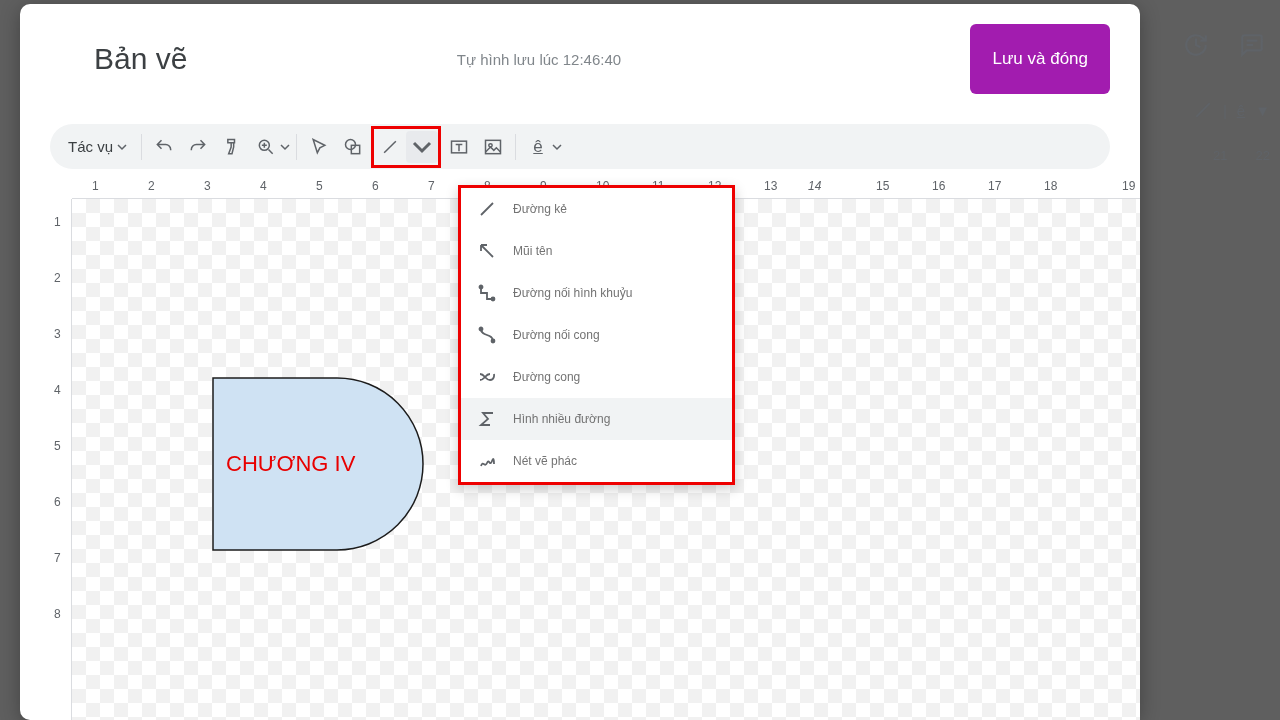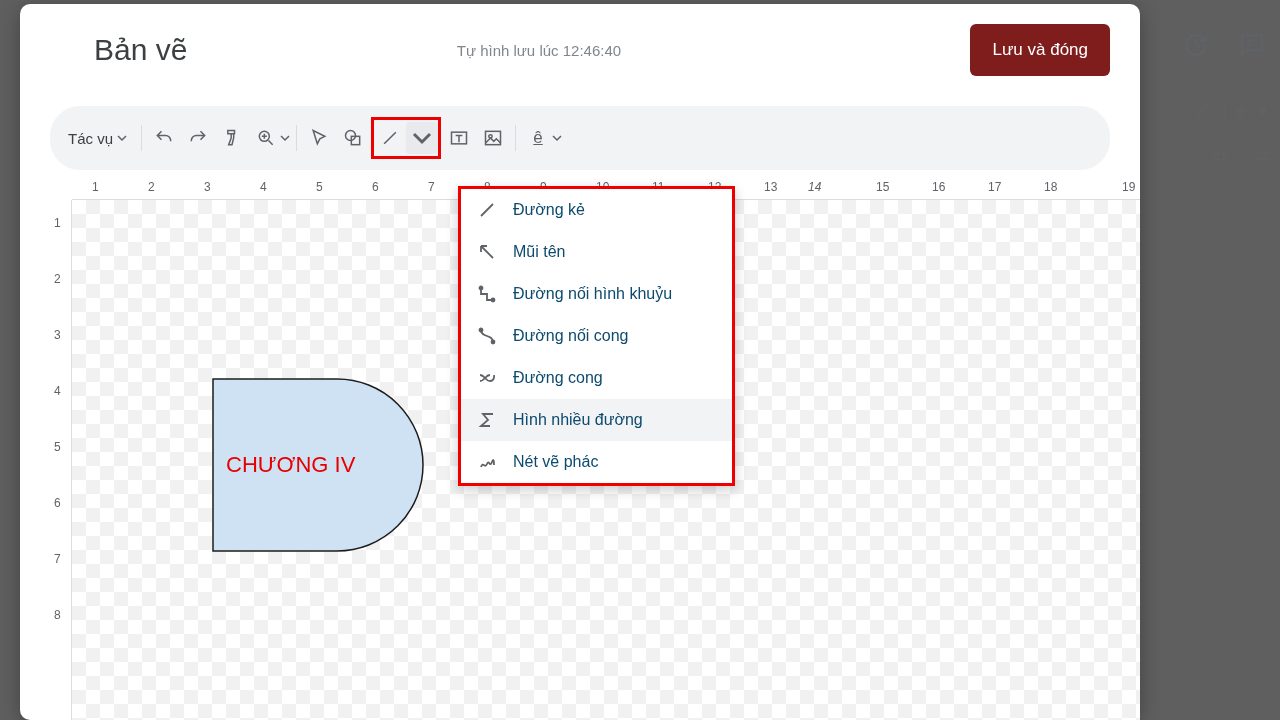--- a/index.html
+++ b/index.html
@@ -6,22 +6,22 @@
 body { background: #888; width: 1280px; height: 720px; overflow: hidden; position: relative; }
 .backdrop { position: absolute; inset: 0; background: rgba(0,0,0,0.3); }
 .bg-icons { position: absolute; top: 32px; right: 15px; display: flex; gap: 30px; }
 .bg-icon { width: 26px; height: 26px; fill: #5f6368; }
 .bg-toolbar { position: absolute; top: 100px; right: 10px; display: flex; gap: 10px; align-items: center; color: #5f6368; font-size: 15px; }
 .bg-ruler { position: absolute; top: 148px; right: 10px; font-size: 13px; color: #5f6368; display: flex; gap: 28px; }
 .dialog { position: absolute; top: 4px; left: 20px; right: 140px; bottom: 0; background: #fff; border-radius: 10px; box-shadow: 0 4px 20px rgba(0,0,0,0.3); display: flex; flex-direction: column; }
 .dialog-header { display: flex; align-items: center; padding: 20px 30px 12px 30px; margin-left: 44px; }
 .dialog-title { font-size: 30px; font-weight: 400; color: #3c4043; }
 .dialog-status { flex: 1; text-align: center; color: #80868b; font-size: 15px; margin-left: -80px; }
-.save-btn { background: #7f1d1d; color: #fff; border: none; border-radius: 6px; padding: 16px 22px; font-size: 17px; cursor: pointer; }
-.toolbar { margin: 18px 30px 0 30px; background: #f1f3f4; border-radius: 30px; height: 64px; display: flex; align-items: center; padding: 0 10px; gap: 2px; }
+.save-btn { background: #a21caf; color: #fff; border: none; border-radius: 6px; padding: 25px 22px; font-size: 17px; cursor: pointer; }
+.toolbar { margin: 18px 30px 0 30px; background: #f1f3f4; border-radius: 30px; height: 45px; display: flex; align-items: center; padding: 0 10px; gap: 2px; }
 .tb-text-btn { display: flex; align-items: center; gap: 4px; padding: 6px 8px; font-size: 15px; color: #3c4043; cursor: pointer; border-radius: 4px; }
 .tb-btn { width: 32px; height: 32px; display: flex; align-items: center; justify-content: center; cursor: pointer; border-radius: 4px; color: #5f6368; }
 .tb-btn svg { width: 20px; height: 20px; stroke: #5f6368; fill: none; stroke-width: 1.8; }
 .tb-sep { width: 1px; height: 26px; background: #dadce0; margin: 0 4px; }
 .tb-dropdown { display: flex; align-items: center; }
 .tb-dropdown .caret { margin-left: -2px; }
 .line-tool { border: 3px solid #ee0000; padding: 2px 0; }
 .line-tool .tb-btn:last-child { background: #e8eaed; }
 .caret-icon { width: 10px; height: 10px; }
 .ruler-area { position: relative; margin: 8px 0 0 30px; flex: 1; overflow: hidden; }
@@ -35,21 +35,21 @@
     linear-gradient(-45deg, #f1f1f1 25%, transparent 25%),
     linear-gradient(45deg, transparent 75%, #f1f1f1 75%),
     linear-gradient(-45deg, transparent 75%, #f1f1f1 75%);
   background-size: 28px 28px;
   background-position: 0 0, 0 14px, 14px -14px, -14px 0;
 }
 .shape { position: absolute; top: 178px; left: 140px; width: 212px; height: 174px; display: flex; align-items: center; padding-left: 14px; }
 .shape svg { position: absolute; inset: 0; }
 .shape-text { position: relative; color: #e80000; font-size: 22px; font-weight: 400; z-index: 1; }
 .dropdown-menu { position: absolute; top: 8px; left: 408px; width: 277px; background: #fff; border: 3px solid #ee0000; box-shadow: 0 4px 12px rgba(0,0,0,0.2); z-index: 10; }
-.menu-item { display: flex; align-items: center; gap: 16px; padding: 11px 16px; font-size: 16px; color: #0c4a6e; cursor: pointer; }
+.menu-item { display: flex; align-items: center; gap: 16px; padding: 11px 16px; font-size: 12px; color: #737373; cursor: pointer; }
 .menu-item:hover, .menu-item.hover { background: #f1f3f4; }
 .menu-icon { width: 20px; height: 20px; flex-shrink: 0; display: flex; align-items: center; justify-content: center; }
 .menu-icon svg { width: 18px; height: 18px; stroke: #5f6368; fill: none; stroke-width: 1.8; }
 </style>
 </head>
 <body>
 
 <div class="backdrop"></div>
 
 <div class="bg-icons">

